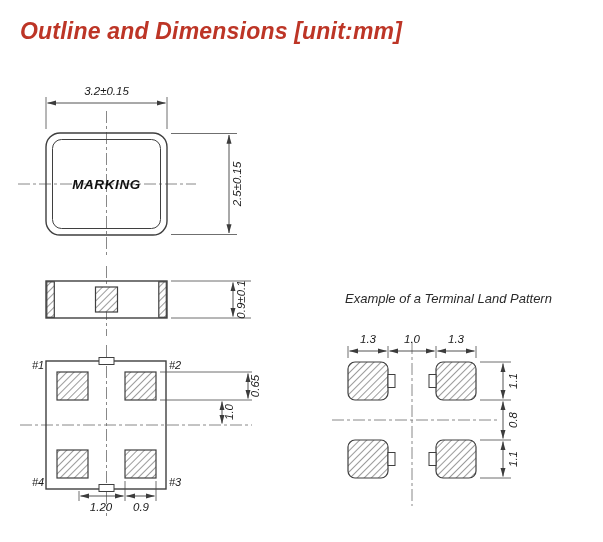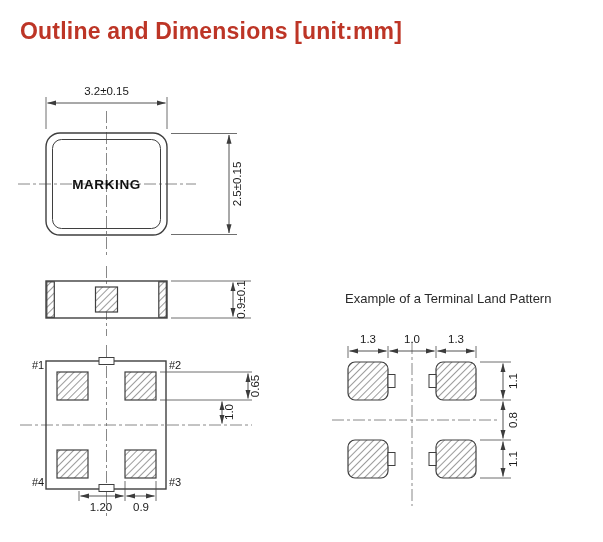--- a/index.html
+++ b/index.html
@@ -1,17 +1,17 @@
 <!DOCTYPE html>
 <html><head>
 <meta charset="utf-8">
 <style>
   html,body{margin:0;padding:0;background:#ffffff;}
   .stage{position:relative;width:603px;height:542px;background:#ffffff;overflow:hidden;
-         font-family:"Liberation Sans",sans-serif;}
+         font-family:"Liberation Sans",sans-serif;font-style:italic;}
   h1.page-title{position:absolute;left:20px;top:18px;margin:0;
      font-family:"Liberation Sans",sans-serif;font-weight:700;font-size:23px;
      color:#bd3526;letter-spacing:0.2px;}
   svg{position:absolute;left:0;top:0;}
   svg text{font-family:"Liberation Sans",sans-serif;fill:#1a1a1a;}
   .dtext{font-size:11.5px;}
   .padlabel{font-size:11px;}
   .marking{font-size:13.5px;font-weight:bold;letter-spacing:0.6px;fill:#111;}
   .caption{font-size:13px;fill:#2a2a2a;}
   .ol{fill:none;stroke:#3f3f3f;stroke-width:1.4;}

